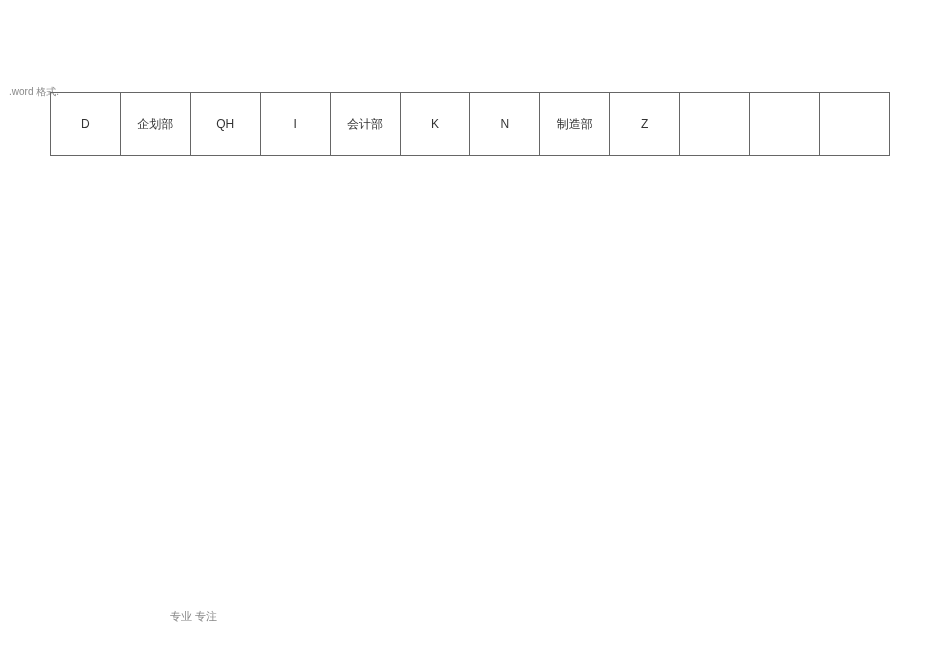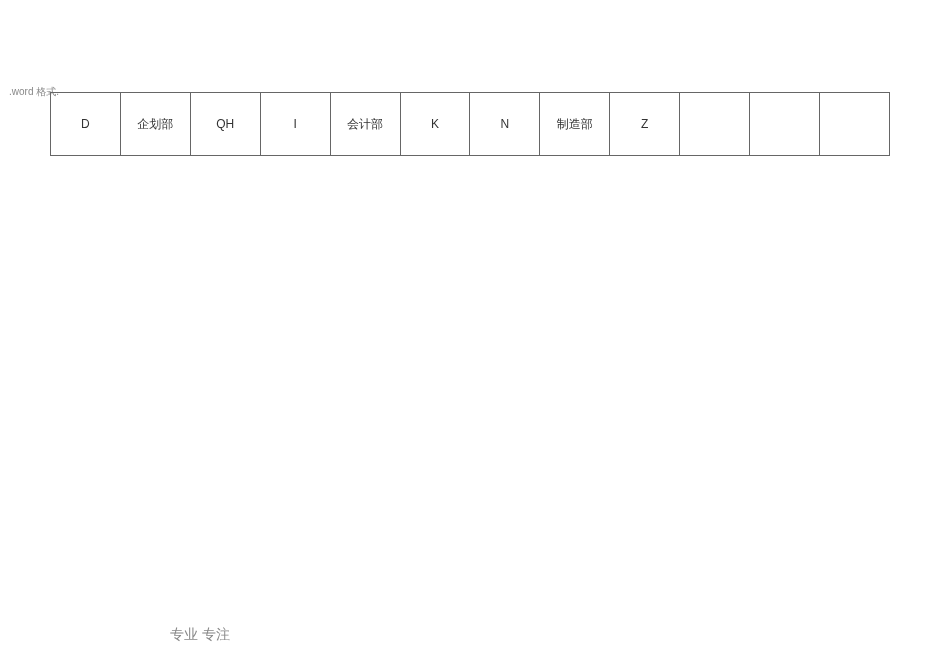--- a/index.html
+++ b/index.html
@@ -36,23 +36,23 @@
       border: 1px solid #666666;
       height: 60px;
       text-align: center;
       vertical-align: middle;
       font-size: 12px;
       color: #333333;
       overflow: hidden;
     }
     .page-footer {
       position: absolute;
-      bottom: 24px;
+      bottom: 44px;
       left: 170px;
-      font-size: 14px;
+      font-size: 11px;
       color: #888888;
     }
   </style>
 </head>
 <body>
 
 <div class="page-header">.word 格式.</div>
 
 <div class="table-wrap">
   <table class="data-table">

